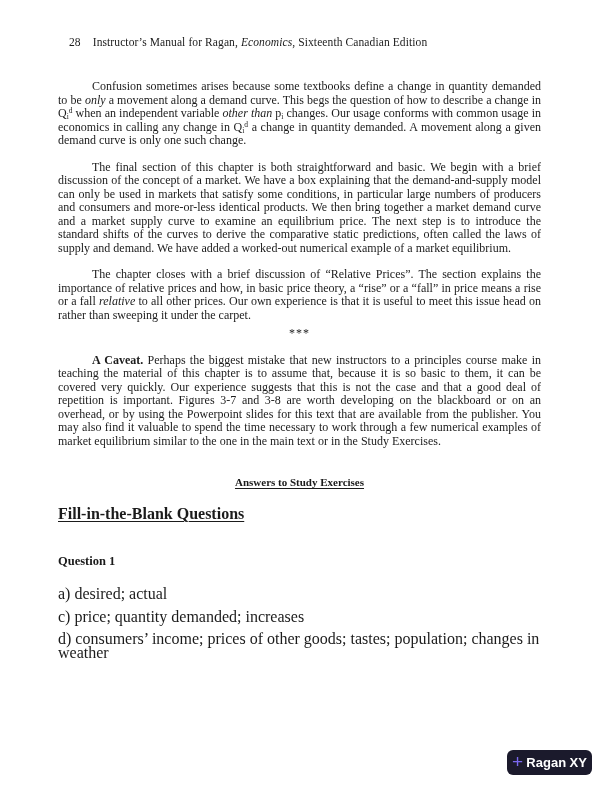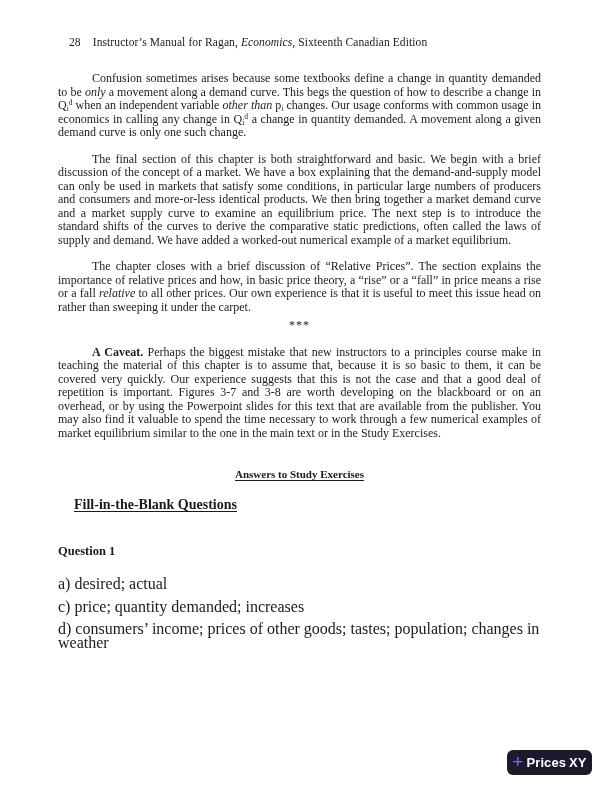--- a/index.html
+++ b/index.html
@@ -29,21 +29,21 @@
   .doc-header .pagenum { margin-right: 12px; }
   .it { font-style: italic; }
   .bd { font-weight: bold; }
   .para {
     font-size: 12px;
     line-height: 13.5px;
     text-align: justify;
     text-indent: 34px;
     margin: 13px 0 0 0;
   }
-  .para.first { margin-top: 24px; }
+  .para.first { margin-top: 32px; }
   sub, sup {
     font-size: 7.5px;
     line-height: 0;
   }
   sub { vertical-align: -2px; }
   sup { vertical-align: 4px; }
   .separator {
     text-align: center;
     font-size: 12px;
     line-height: 13.5px;
@@ -54,22 +54,22 @@
     margin: 28px 0 0 0;
     text-align: center;
     font-size: 11px;
     font-weight: bold;
   }
   .answers-heading .ul, .fill-heading .ul {
     text-decoration: underline;
     text-underline-offset: 2px;
   }
   .fill-heading {
-    margin: 17px 0 0 16px;
-    font-size: 14px;
+    margin: 17px 0 0 0;
+    font-size: 16px;
     font-weight: bold;
   }
   .question-heading {
     margin: 31px 0 0 0;
     font-size: 12.5px;
     font-weight: bold;
     font-family: Liberation Serif, serif;
   }
   .answer-line {
     font-size: 16px;
@@ -130,16 +130,16 @@
     <div class="question-heading">Question 1</div>
 
     <p class="answer-line first">a) desired; actual</p>
     <p class="answer-line">c) price; quantity demanded; increases</p>
     <p class="answer-line">d) consumers’ income; prices of other goods; tastes; population; changes in weather</p>
 
   </div>
 
   <div class="logo-badge" style="background: rgb(27, 26, 44);">
     <span class="plus" style="color: rgb(123, 104, 240);">+</span>
-    <span class="study" style="color: rgb(255, 255, 255);">Prices</span>
+    <span class="study" style="color: rgb(255, 255, 255);">Ragan</span>
     <span class="xy" style="color: #ffffff;">XY</span>
   </div>
 </div>
 
 </body></html>

